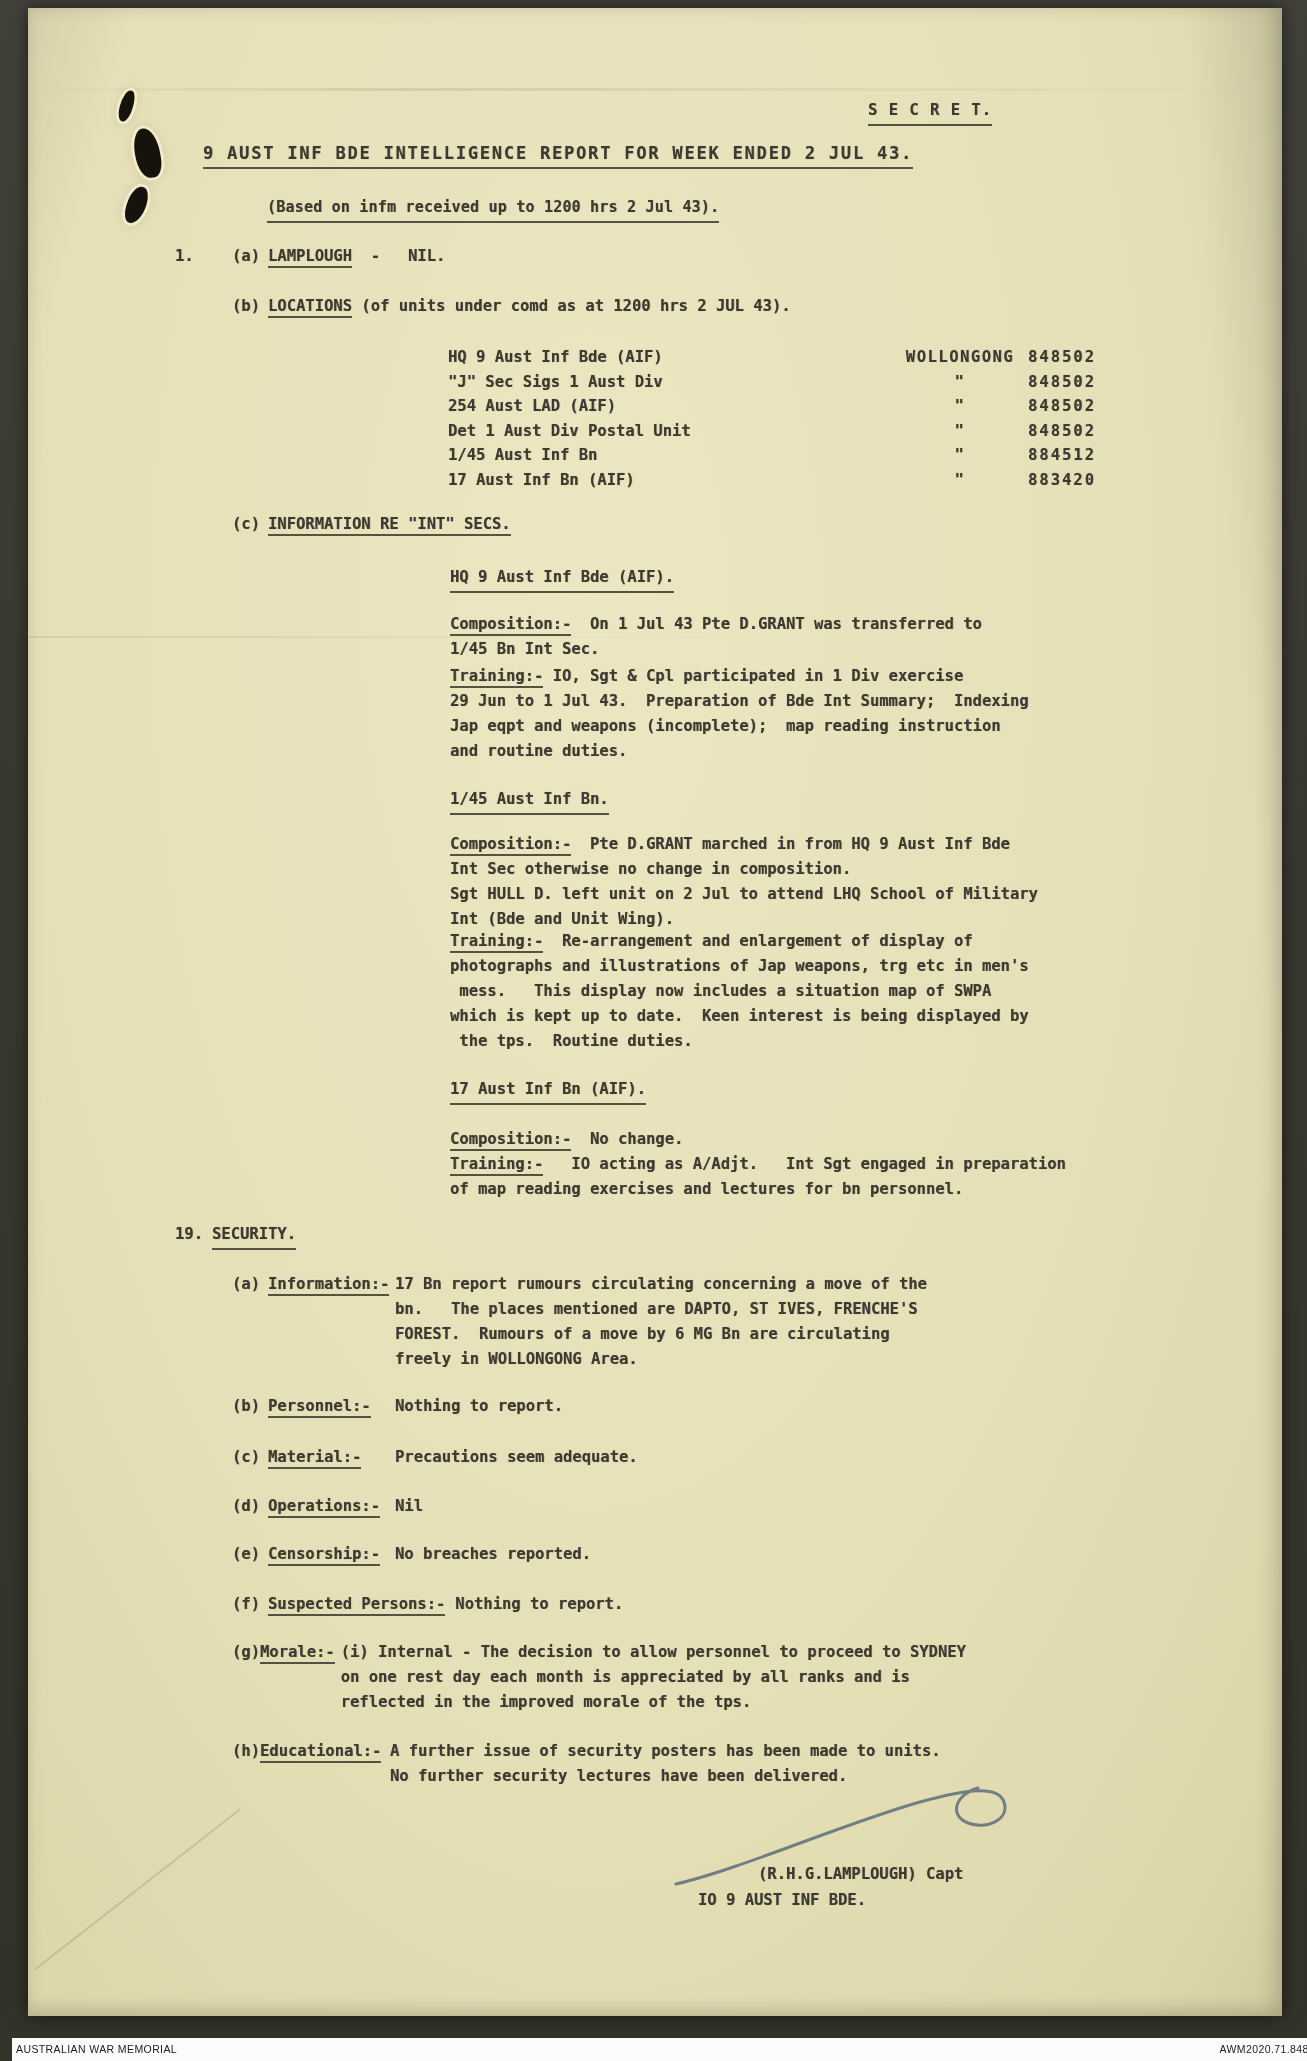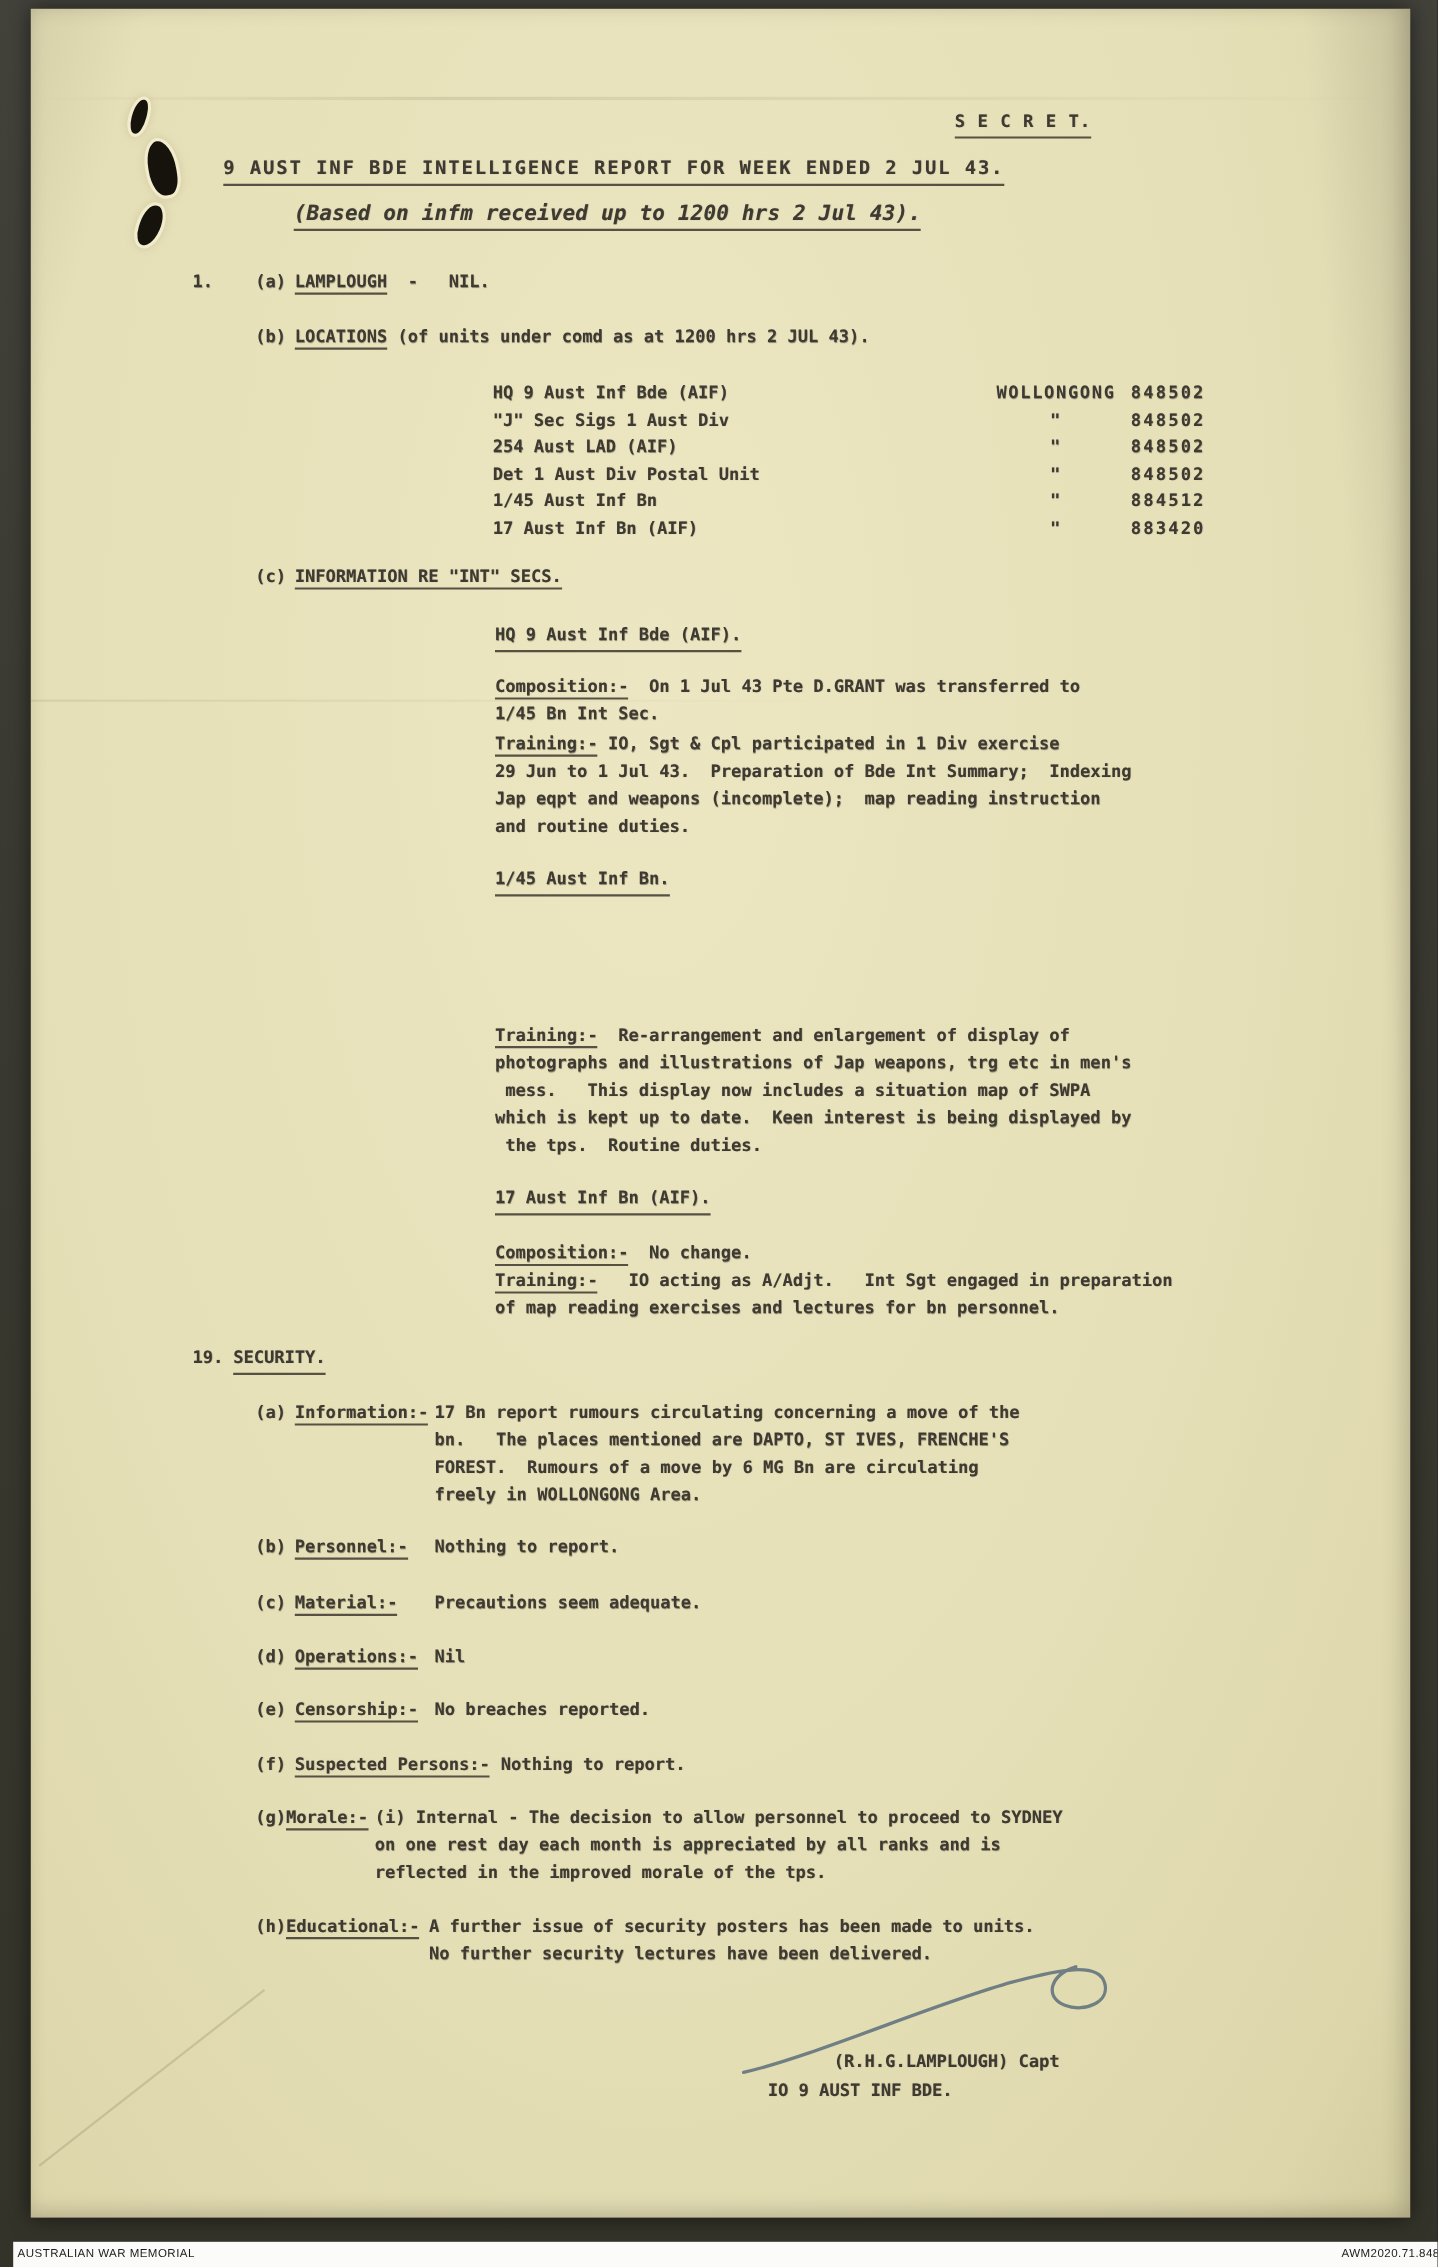--- a/index.html
+++ b/index.html
@@ -14,21 +14,21 @@
          box-shadow:0 0 18px rgba(0,0,0,.55), inset 0 -8px 16px rgba(0,0,0,.10), inset -10px 0 18px rgba(0,0,0,.10);
          color:#3e3a31;font-weight:bold;font-size:15.5px;line-height:25px;
          text-shadow:0.4px 0.4px 0.7px rgba(62,58,49,.55);}
   .row{position:absolute;left:0;width:100%;}
   .num{position:absolute;left:147px;}
   .letter{position:absolute;left:204px;}
   .cell{position:absolute;left:240px;width:860px;white-space:pre-wrap;}
   .u{border-bottom:2px solid rgba(60,55,45,.85);padding-bottom:1px;}
   .classification{position:absolute;left:840px;top:90px;letter-spacing:1px;}
   .title{position:absolute;left:175px;top:133px;font-size:17px;letter-spacing:1.8px;}
-  .subtitle{position:absolute;left:239px;top:174px;font-size:19px;letter-spacing:0.2px;font-style:italic;}
+  .subtitle{position:absolute;left:239px;top:187px;font-size:15px;letter-spacing:0.2px;}
   .loc-table{position:absolute;left:420px;top:337px;}
   .loc-row{display:flex;height:24.5px;}
   .loc-unit{width:444px;}
   .loc-place{width:136px;text-align:center;letter-spacing:1.5px;}
   .loc-coord{letter-spacing:2px;}
   .int{position:absolute;left:422px;white-space:pre-wrap;width:690px;}
   .sec-row{position:absolute;left:0;width:100%;}
   .sec-lbl{position:absolute;left:240px;white-space:pre;}
   .sec-lbl.shift{left:232px;}
   .sec-txt{position:absolute;left:367px;width:612px;white-space:pre-wrap;}
@@ -121,20 +121,24 @@
 
     <div class="int u" style="top:557px;width:auto;">HQ 9 Aust Inf Bde (AIF).</div>
     <div class="int" style="top:604px"><span class="u">Composition:-</span><span>  On 1 Jul 43 Pte D.GRANT was transferred to
 1/45 Bn Int Sec.</span></div>
     <div class="int" style="top:656px"><span class="u">Training:-</span><span> IO, Sgt &amp; Cpl participated in 1 Div exercise
 29 Jun to 1 Jul 43.  Preparation of Bde Int Summary;  Indexing
 Jap eqpt and weapons (incomplete);  map reading instruction
 and routine duties.</span></div>
 
     <div class="int u" style="top:779px;width:auto;">1/45 Aust Inf Bn.</div>
+    <div class="int" style="top:824px"><span class="u">Composition:-</span><span>  Pte D.GRANT marched in from HQ 9 Aust Inf Bde
+Int Sec otherwise no change in composition.
+Sgt HULL D. left unit on 2 Jul to attend LHQ School of Military
+Int (Bde and Unit Wing).</span></div>
     <div class="int" style="top:921px"><span class="u">Training:-</span><span>  Re-arrangement and enlargement of display of
 photographs and illustrations of Jap weapons, trg etc in men's
  mess.   This display now includes a situation map of SWPA
 which is kept up to date.  Keen interest is being displayed by
  the tps.  Routine duties.</span></div>
 
     <div class="int u" style="top:1069px;width:auto;">17 Aust Inf Bn (AIF).</div>
     <div class="int" style="top:1144px"><span class="u">Training:-</span><span>   IO acting as A/Adjt.   Int Sgt engaged in preparation
 of map reading exercises and lectures for bn personnel.</span></div>
     <div class="int" style="top:1119px"><span class="u">Composition:-</span><span>  No change.</span></div>

